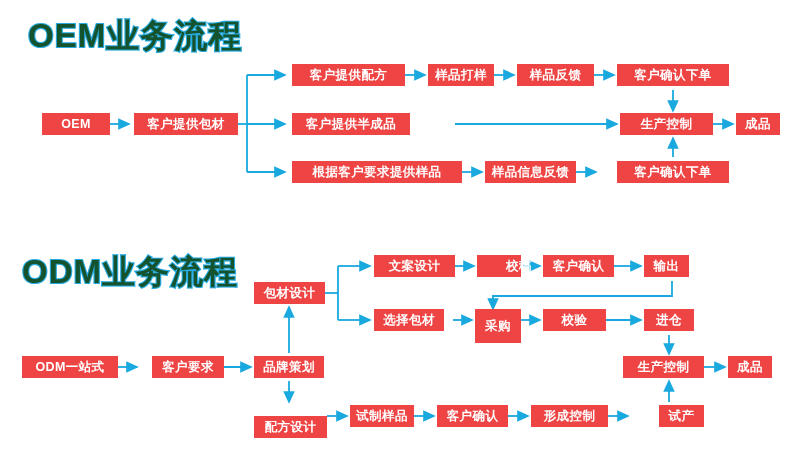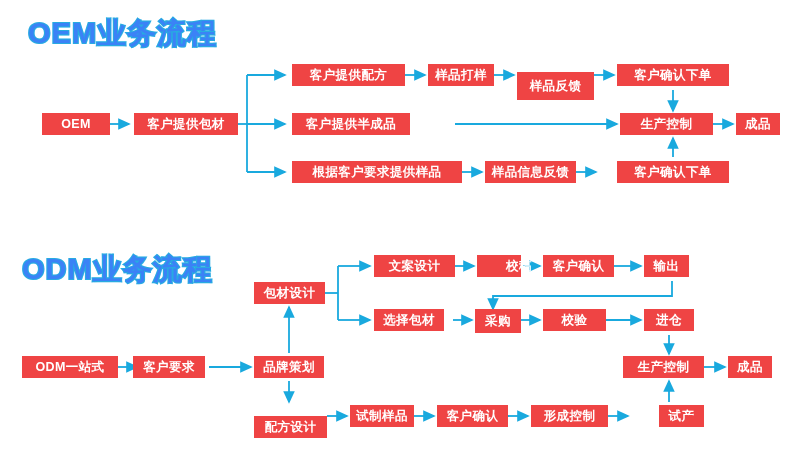--- a/index.html
+++ b/index.html
@@ -11,22 +11,22 @@
   #stage{position:relative;width:790px;height:450px;}
   svg.lines{position:absolute;left:0;top:0;width:790px;height:450px;pointer-events:none;}
   .node{
     position:absolute;background:#ef4444;color:#ffffff;
     font-size:12.5px;font-weight:bold;line-height:1;
     display:flex;align-items:center;justify-content:center;
     white-space:nowrap;letter-spacing:.4px;
     box-sizing:border-box;
   }
   .title{
-    position:absolute;font-size:29px;font-weight:bold;letter-spacing:1px;
-    color:#3b82f6;
+    position:absolute;font-size:33px;font-weight:bold;letter-spacing:1px;
+    color:#14532d;
     -webkit-text-stroke:2.2px #29ABE2;
     paint-order:stroke fill;
     text-shadow:
       0 0 1px #29ABE2,
       1px 1px 0 rgba(41,171,226,.35);
     white-space:nowrap;
   }
 </style>
 </head>
 <body>
@@ -103,44 +103,44 @@
   </svg>
 
   <div class="title" style="left:28px;top:14px;">OEM业务流程</div>
   <div class="title" style="left:22px;top:250px;">ODM业务流程</div>
 
   <div class="node" style="left:42px;top:113px;width:68px;height:22px;">OEM</div>
   <div class="node" style="left:134px;top:113px;width:104px;height:22px;">客户提供包材</div>
 
   <div class="node" style="left:292px;top:64px;width:113px;height:22px;">客户提供配方</div>
   <div class="node" style="left:428px;top:64px;width:66px;height:22px;">样品打样</div>
-  <div class="node" style="left:517px;top:64px;width:77px;height:28px;margin-top:8px;">样品反馈</div>
+  <div class="node" style="left:517px;top:64px;width:77px;height:22px;">样品反馈</div>
   <div class="node" style="left:617px;top:64px;width:112px;height:22px;">客户确认下单</div>
 
   <div class="node" style="left:292px;top:113px;width:118px;height:22px;">客户提供半成品</div>
 
   <div class="node" style="left:292px;top:161px;width:170px;height:22px;">根据客户要求提供样品</div>
   <div class="node" style="left:485px;top:161px;width:91px;height:22px;">样品信息反馈</div>
   <div class="node" style="left:617px;top:161px;width:112px;height:22px;">客户确认下单</div>
 
   <div class="node" style="left:620px;top:113px;width:93px;height:22px;">生产控制</div>
   <div class="node" style="left:736px;top:113px;width:44px;height:22px;">成品</div>
 
   <div class="node" style="left:22px;top:356px;width:96px;height:22px;">ODM一站式</div>
-  <div class="node" style="left:133px;top:356px;width:72px;height:22px;">客户要求</div>
+  <div class="node" style="left:152px;top:356px;width:72px;height:22px;">客户要求</div>
   <div class="node" style="left:254px;top:356px;width:70px;height:22px;">品牌策划</div>
   <div class="node" style="left:254px;top:282px;width:71px;height:22px;">包材设计</div>
 
   <div class="node" style="left:374px;top:255px;width:81px;height:22px;">文案设计</div>
   <div class="node" style="left:477px;top:255px;width:44px;height:22px;padding-left:40px;">校稿</div>
   <div class="node" style="left:543px;top:255px;width:71px;height:22px;">客户确认</div>
   <div class="node" style="left:644px;top:255px;width:45px;height:22px;">输出</div>
 
   <div class="node" style="left:374px;top:309px;width:70px;height:22px;">选择包材</div>
-  <div class="node" style="left:475px;top:309px;width:46px;height:24px;">采购</div>
+  <div class="node" style="left:475px;top:309px;width:46px;height:34px;">采购</div>
   <div class="node" style="left:543px;top:309px;width:63px;height:22px;">校验</div>
   <div class="node" style="left:644px;top:309px;width:50px;height:22px;">进仓</div>
 
   <div class="node" style="left:254px;top:405px;width:73px;height:22px;margin-top:11px;">配方设计</div>
   <div class="node" style="left:350px;top:405px;width:64px;height:22px;">试制样品</div>
   <div class="node" style="left:437px;top:405px;width:71px;height:22px;">客户确认</div>
   <div class="node" style="left:531px;top:405px;width:77px;height:22px;text-align:right;">形成控制</div>
   <div class="node" style="left:631px;top:405px;width:45px;height:22px;margin-left:28px;">试产</div>
 
   <div class="node" style="left:623px;top:356px;width:81px;height:22px;">生产控制</div>

